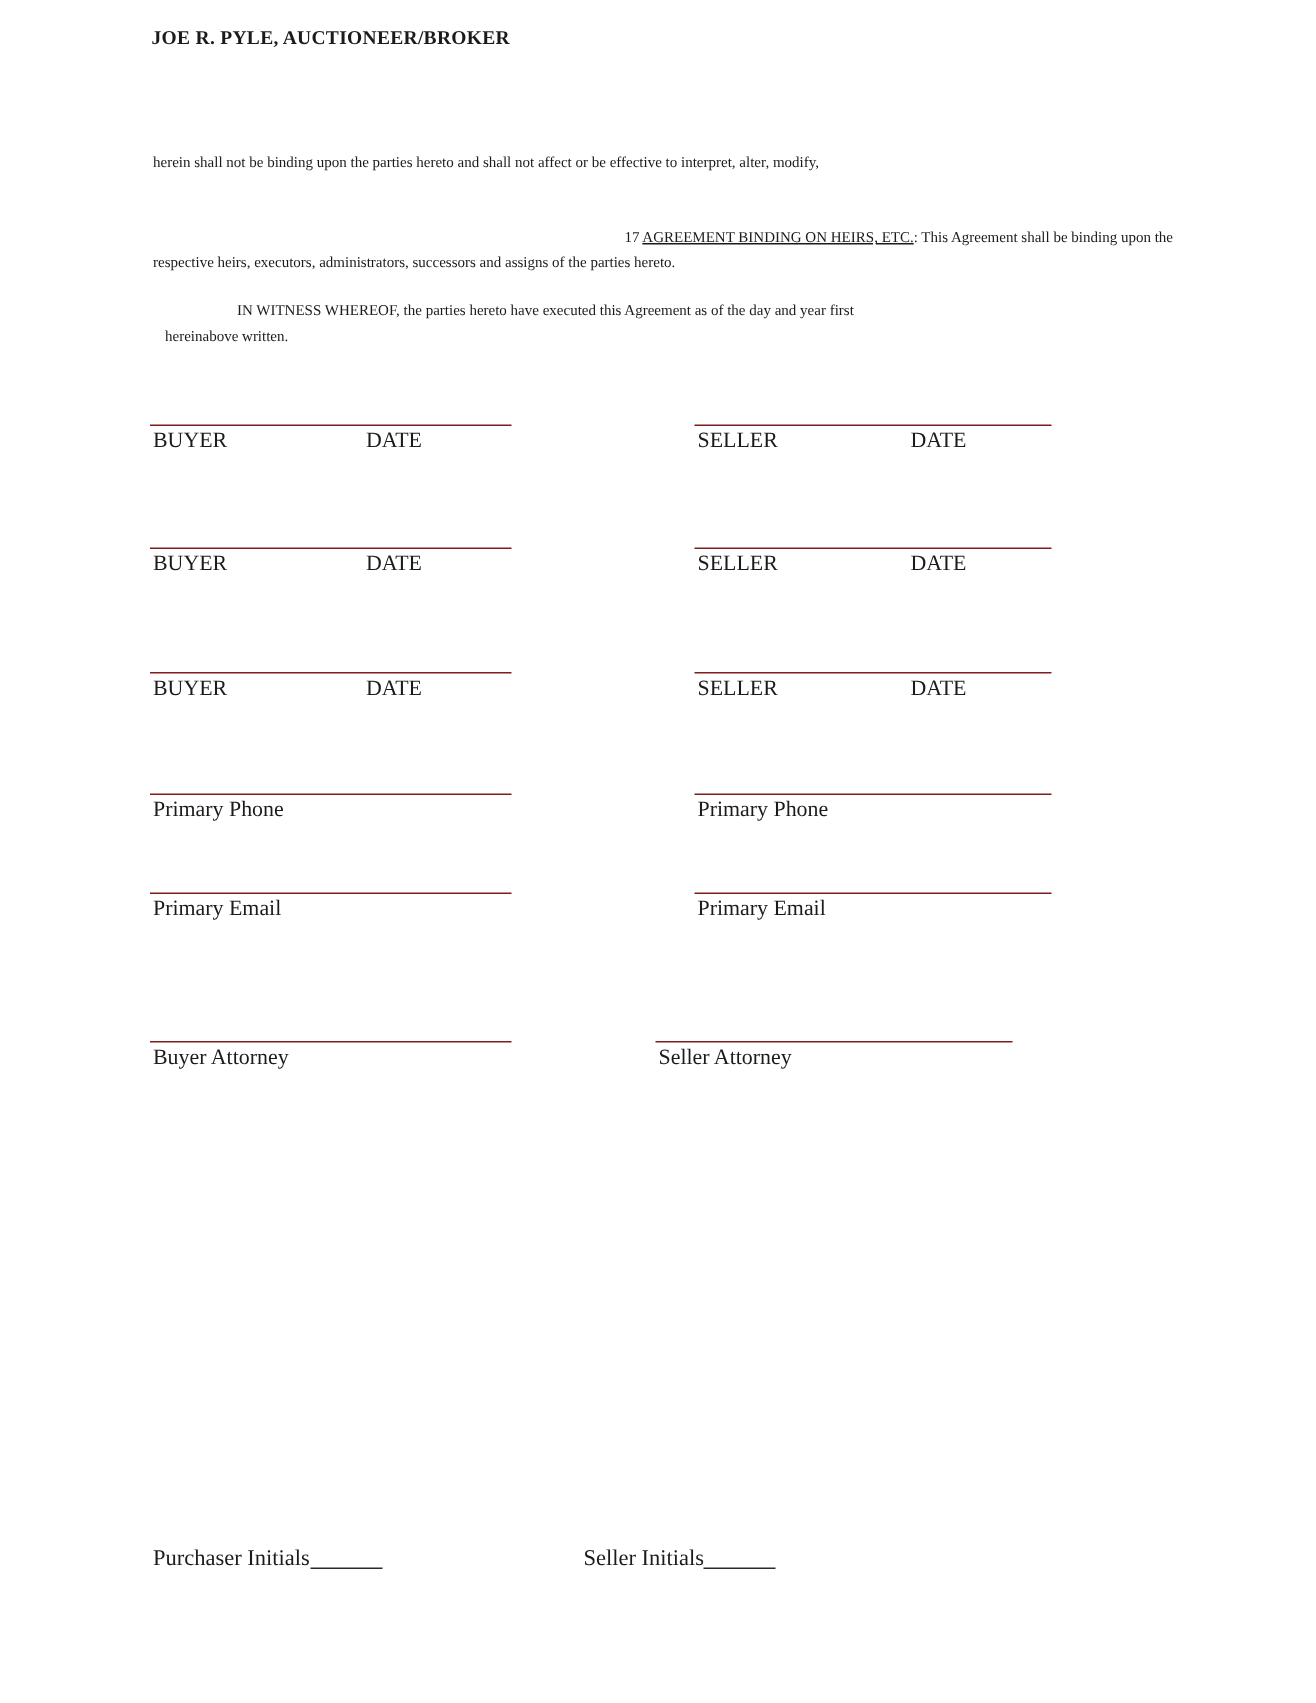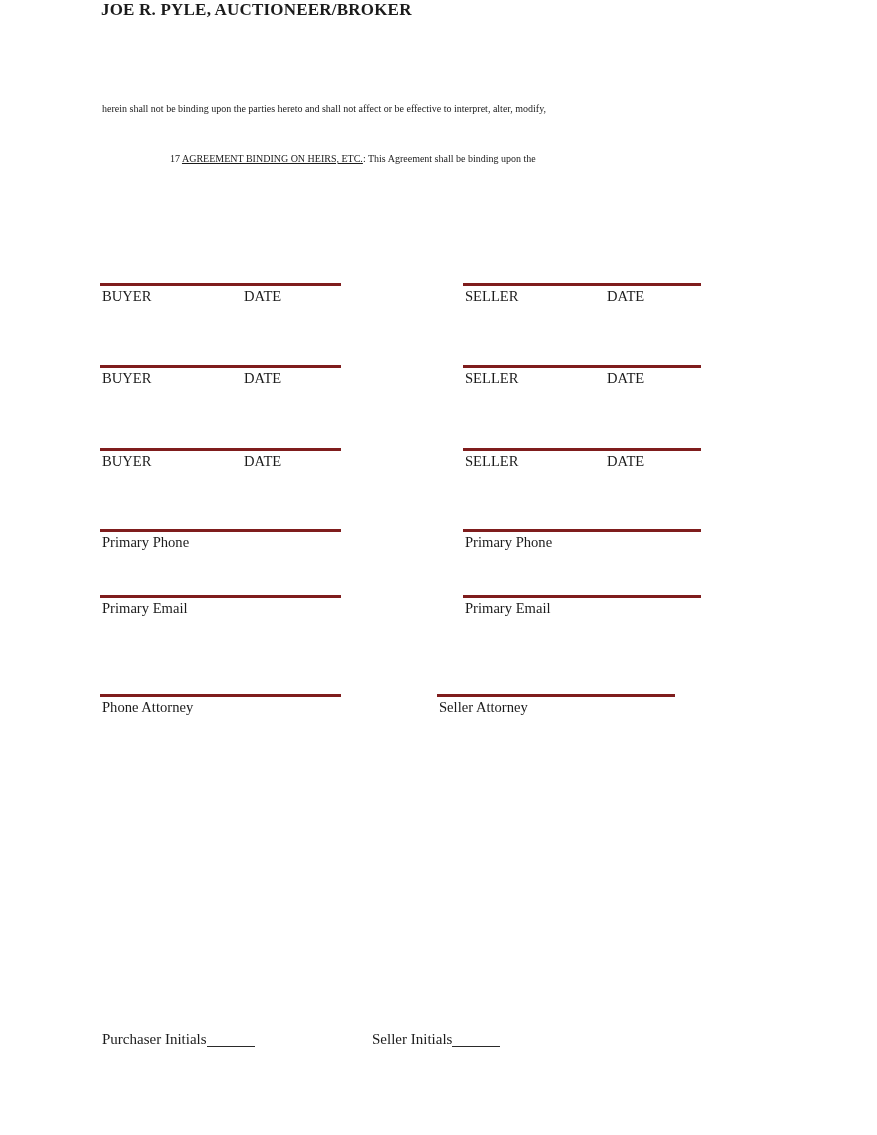--- a/index.html
+++ b/index.html
@@ -8,44 +8,44 @@
     width: 877px;
     height: 1135px;
     background: #ffffff;
     font-family: "Liberation Serif", "DejaVu Serif", serif;
     color: #1b1b1b;
     overflow: hidden;
   }
   .doc-header {
     position: absolute;
     left: 101px;
-    top: 0;
-    font-size: 17px;
+    top: 17px;
+    font-size: 13px;
     font-weight: bold;
     letter-spacing: 0.2px;
     white-space: nowrap;
   }
   .para {
     position: absolute;
     left: 102px;
     width: 680px;
     font-size: 10px;
     line-height: 16.6px;
     white-space: nowrap;
   }
   .p1 { top: 101px; }
   .p2 { top: 151px; }
   .p3 { top: 200px; }
-  .indent-p2 { padding-left: 68px; }
+  .indent-p2 { padding-left: 68px; text-align: right; }
   .indent-p3 { padding-left: 56px; }
   .indent-sm { padding-left: 8px; }
   .u { text-decoration: underline; }
   .sig {
     position: absolute;
-    border-top: 3px solid #7f1d1d;
+    border-top: 1px solid #7f1d1d;
     height: 24px;
   }
   .sig-labels {
     position: relative;
     margin-top: 2px;
     font-size: 14.6px;
     line-height: 16px;
     white-space: nowrap;
   }
   .sig-label { margin-left: 2px; }
@@ -71,22 +71,27 @@
 <div class="page">
 
   <div class="doc-header">JOE R. PYLE, AUCTIONEER/BROKER</div>
 
   <div class="para p1">
     <div class="pline">herein shall not be binding upon the parties hereto and shall not affect or be effective to interpret, alter, modify,</div>
   </div>
 
   <div class="para p2">
     <div class="pline indent-p2"><span>17 </span><span class="u">AGREEMENT BINDING ON HEIRS, ETC.</span><span>: This Agreement shall be binding upon the</span></div>
+    <div class="pline">respective heirs, executors, administrators, successors and assigns of the parties hereto.</div>
   </div>
 
+  <div class="para p3">
+    <div class="pline indent-p3">IN WITNESS WHEREOF, the parties hereto have executed this Agreement as of the day and year first</div>
+    <div class="pline indent-sm">hereinabove written.</div>
+  </div>
 
   <div class="sig" style="top:283px; left:100px; width:241px;">
     <div class="sig-labels">
       <span class="sig-label">BUYER</span>
       <span class="sig-date">DATE</span>
     </div>
   </div>
   <div class="sig" style="top:283px; left:463px; width:238px;">
     <div class="sig-labels">
       <span class="sig-label">SELLER</span>
@@ -137,29 +142,29 @@
     </div>
   </div>
   <div class="sig" style="top:595px; left:463px; width:238px;">
     <div class="sig-labels">
       <span class="sig-label">Primary Email</span>
     </div>
   </div>
 
   <div class="sig" style="top:694px; left:100px; width:241px;">
     <div class="sig-labels">
-      <span class="sig-label">Phone Attorney</span>
+      <span class="sig-label">Buyer Attorney</span>
     </div>
   </div>
   <div class="sig" style="top:694px; left:437px; width:238px;">
     <div class="sig-labels">
       <span class="sig-label">Seller Attorney</span>
     </div>
   </div>
 
   <div class="init-item" style="left:102px;">
     <span>Purchaser Initials</span><span class="init-blank"></span>
   </div>
-  <div class="init-item" style="left:372px;">
+  <div class="init-item" style="left:389px;">
     <span>Seller Initials</span><span class="init-blank"></span>
   </div>
 
 </div>
 
 </body></html>

